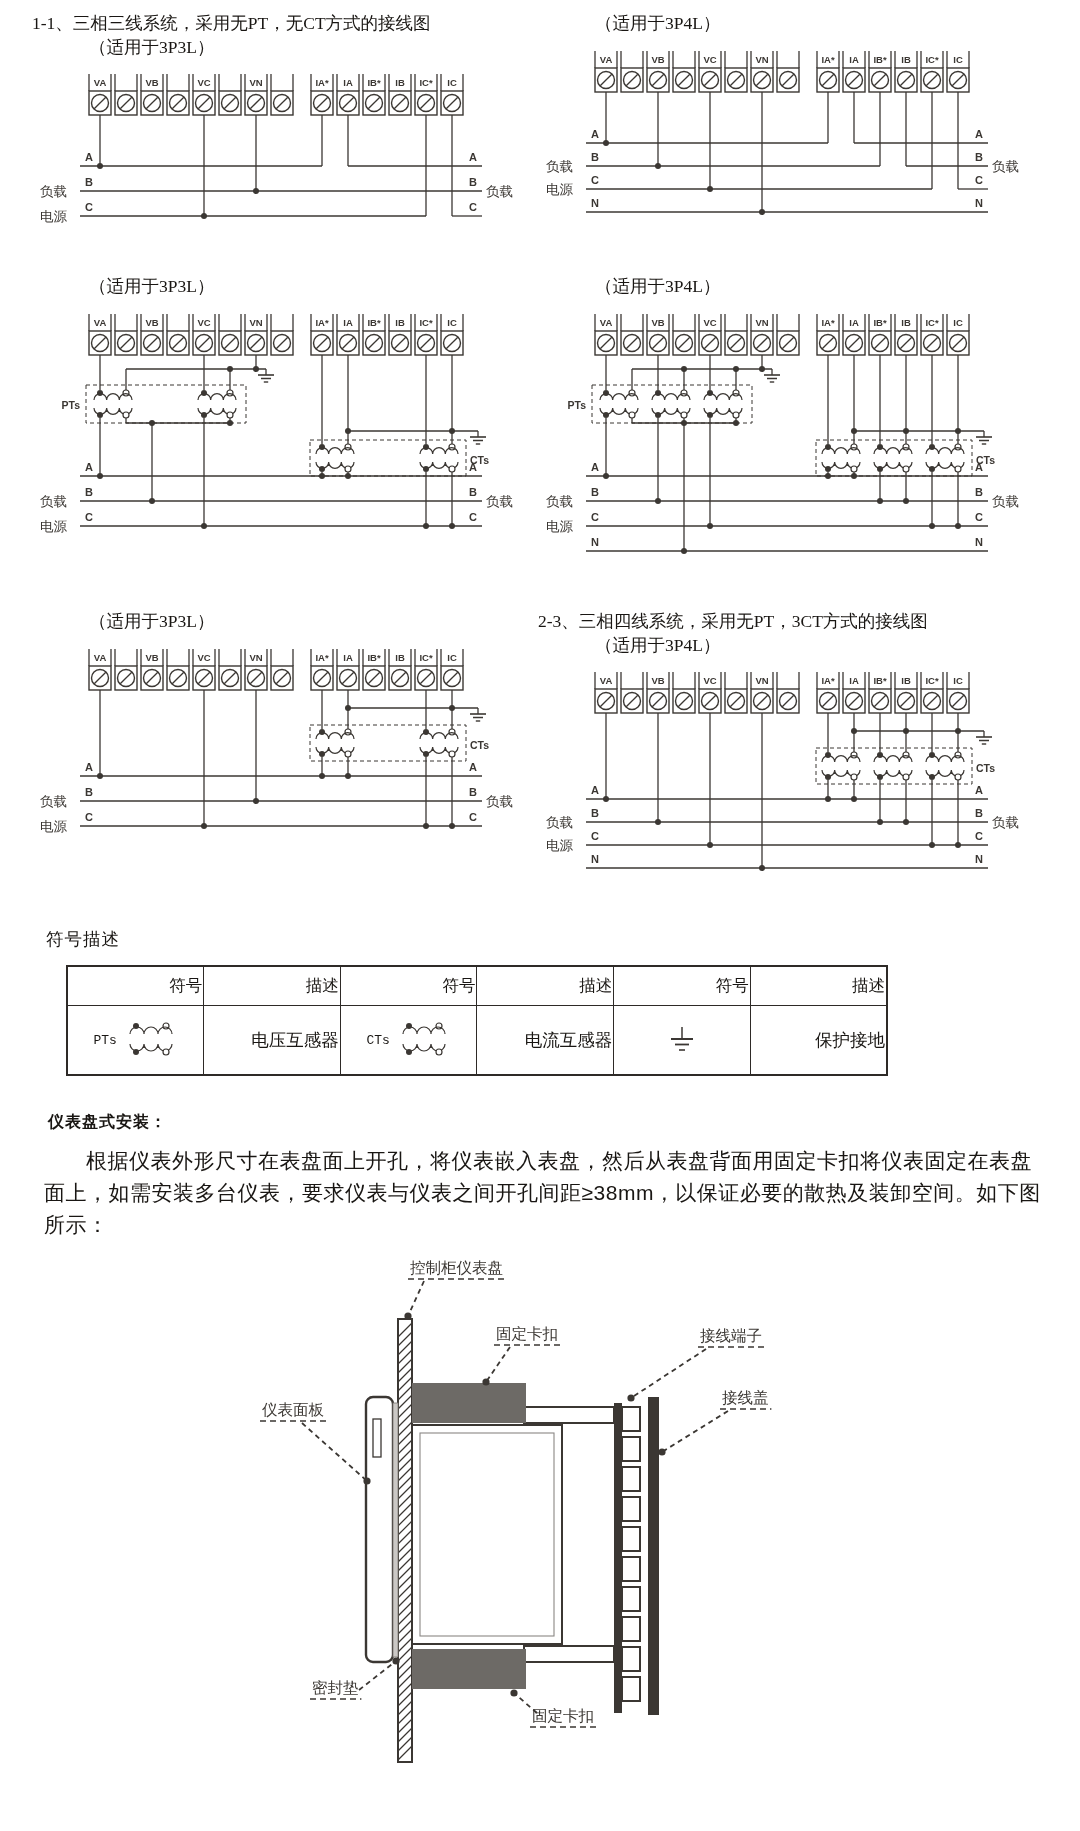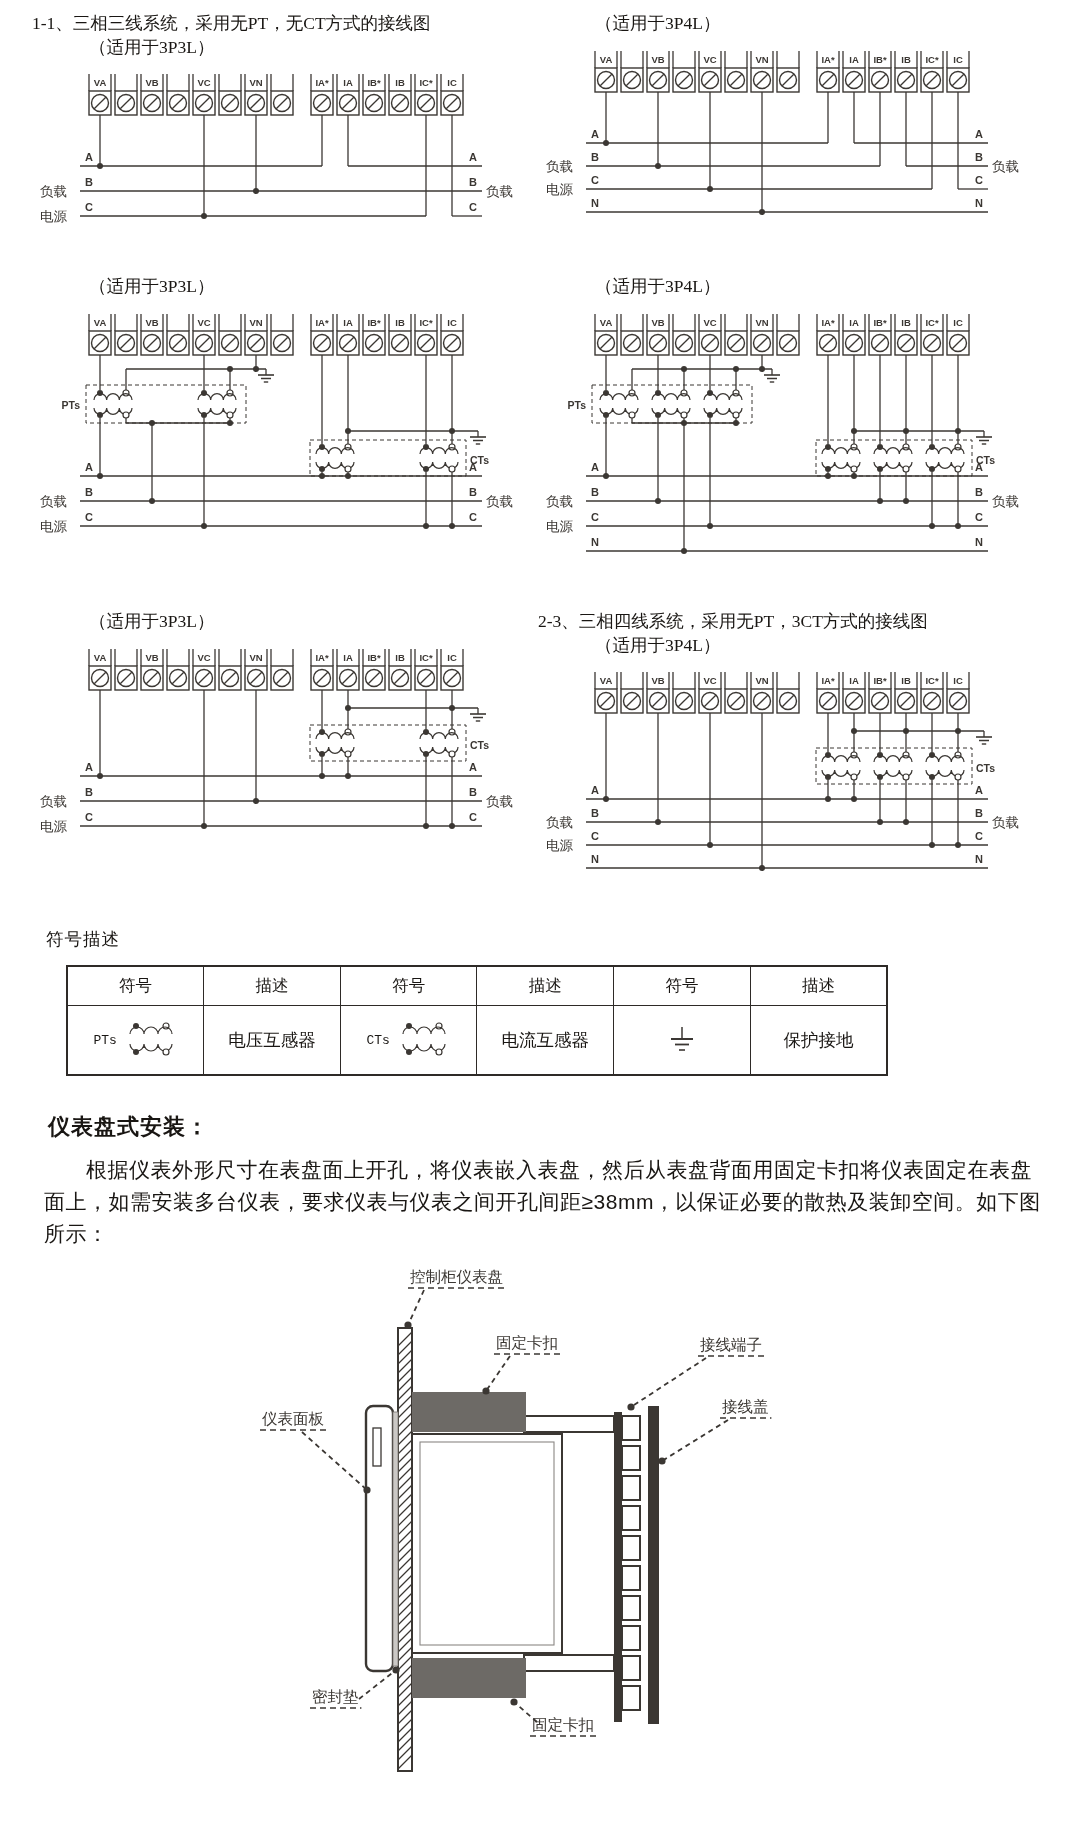--- a/index.html
+++ b/index.html
@@ -5,26 +5,26 @@
   html,body{margin:0;padding:0;background:#ffffff;}
   body{width:1080px;font-family:"Liberation Sans",sans-serif;color:#191613;}
   .page{padding:12px 20px 30px 20px;position:relative;}
   .page-title{text-align:center;font-family:"Liberation Serif",serif;font-size:17.5px;letter-spacing:2px;margin:6px 0 24px 0;}
   .diagram-grid{display:grid;grid-template-columns:496px 496px;column-gap:10px;row-gap:34px;margin-left:12px;}
   .diag-title{font-family:"Liberation Serif",serif;font-size:17.5px;line-height:1.35;white-space:nowrap;}
   .diag-subtitle{font-family:"Liberation Serif",serif;font-size:17.5px;padding-left:57px;line-height:1.35;}
   svg.wiring{display:block;margin-top:12px;}
   .sym-heading{font-family:"Liberation Serif",serif;font-size:17.5px;margin:34px 0 14px 26px;letter-spacing:1px;}
   table.symbols{border-collapse:collapse;table-layout:fixed;width:822px;margin-left:46px;border:2.6px solid #2e2a27;}
-  table.symbols th, table.symbols td{border:1.5px solid #2e2a27;text-align:center;vertical-align:middle;}
+  table.symbols th, table.symbols td{border:1.5px solid #2e2a27;text-align:right;vertical-align:middle;}
   table.symbols th{font-family:"Liberation Serif",serif;font-weight:400;font-size:16.5px;height:36px;}
   table.symbols td{font-family:"Liberation Serif",serif;font-size:17.5px;height:66px;}
   .symcell{display:flex;align-items:center;justify-content:center;gap:3px;}
   .sym-label{font-family:"Liberation Mono",monospace;font-size:13px;}
-  .install-heading{font-size:22px;font-weight:700;margin:36px 0 12px 28px;letter-spacing:1px;}
+  .install-heading{font-size:16px;font-weight:700;margin:36px 0 12px 28px;letter-spacing:1px;}
   .install-para{font-size:21px;line-height:1.52;margin:0 14px 16px 24px;text-indent:2em;letter-spacing:0.5px;}
   .install-figure{margin-left:208px;}
 </style>
 </head>
 <body>
 
 <div class="page">
 
 
   <div class="diagram-grid">

